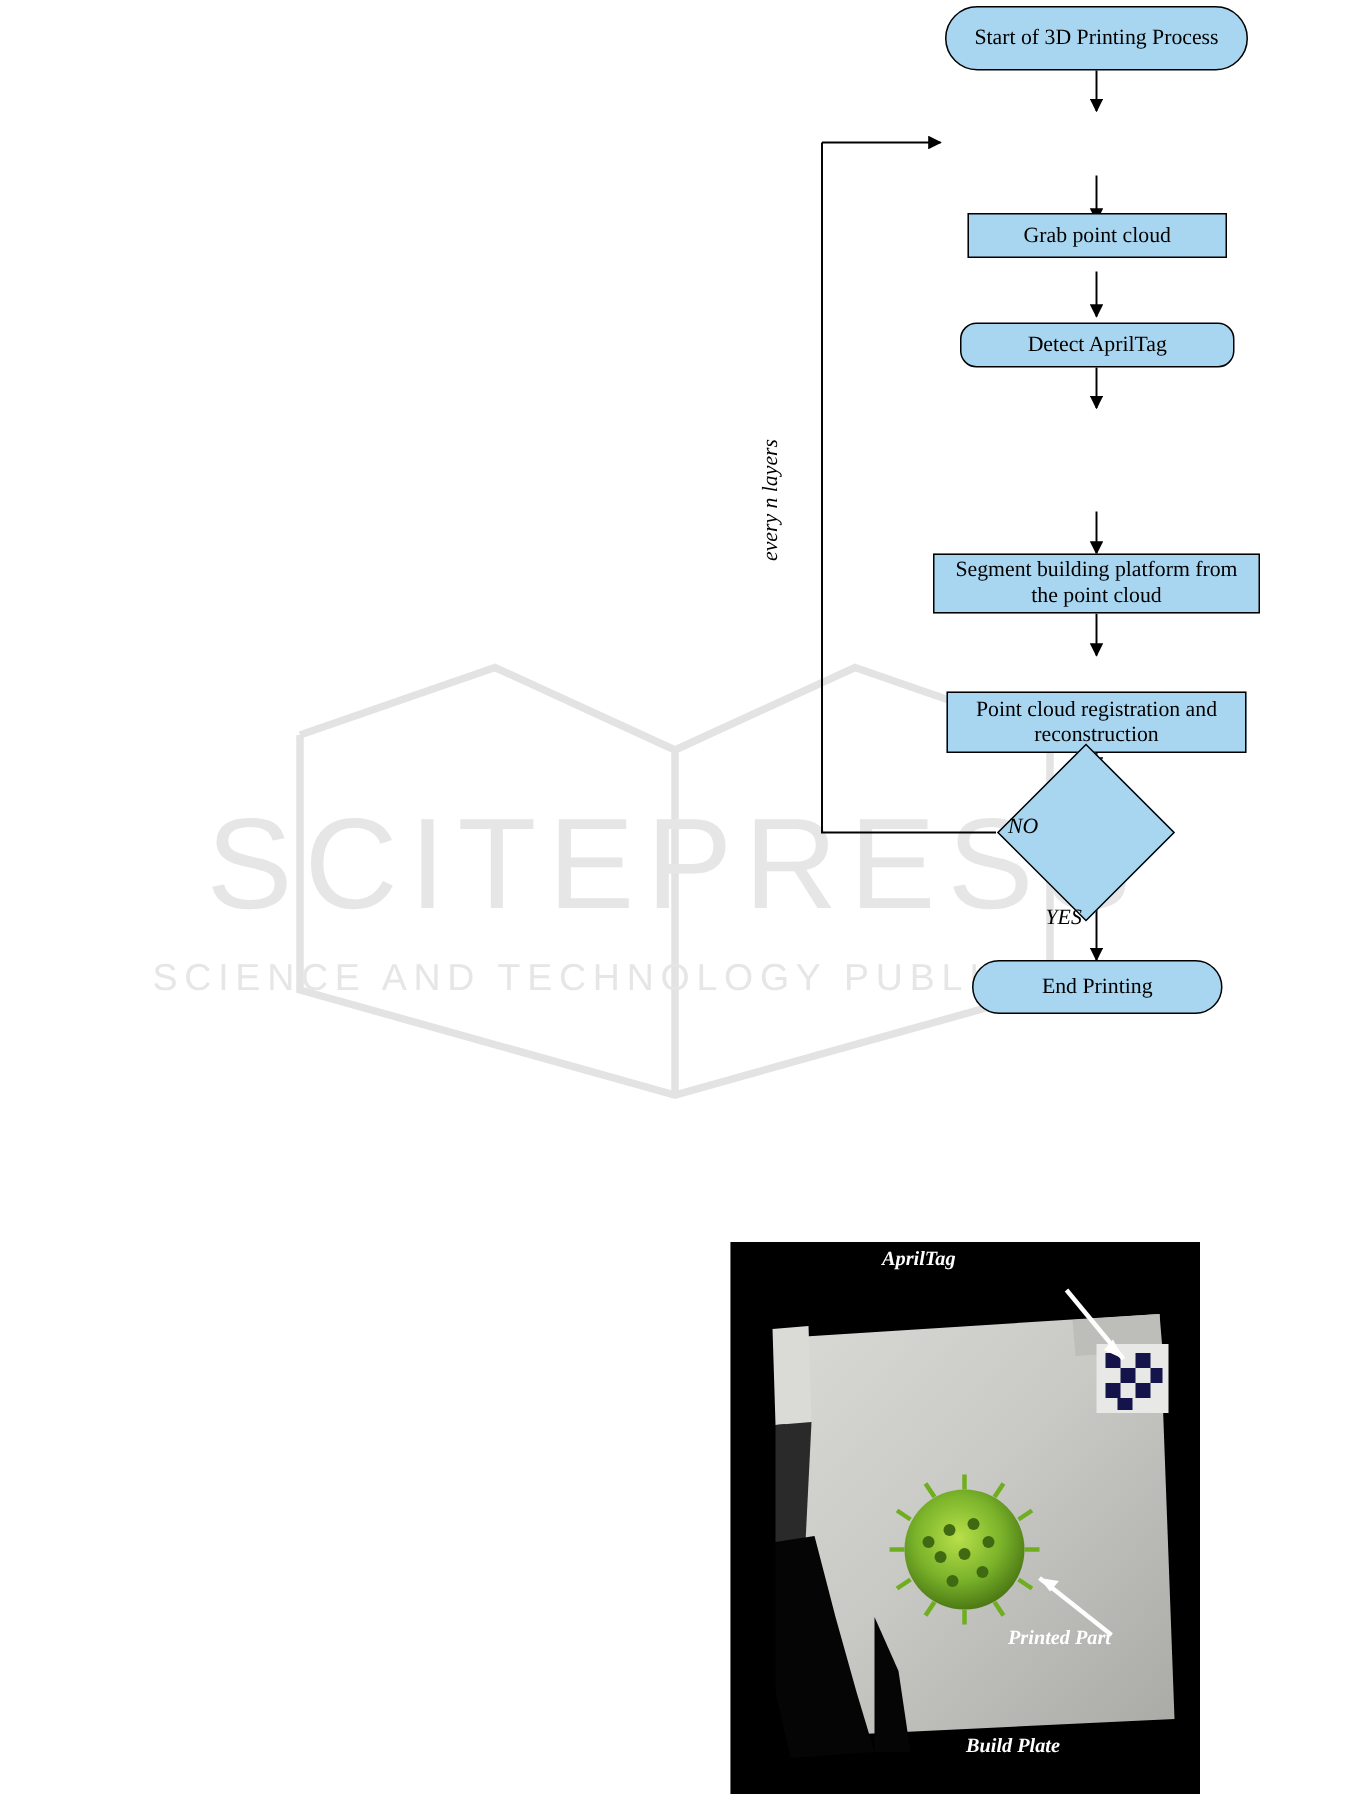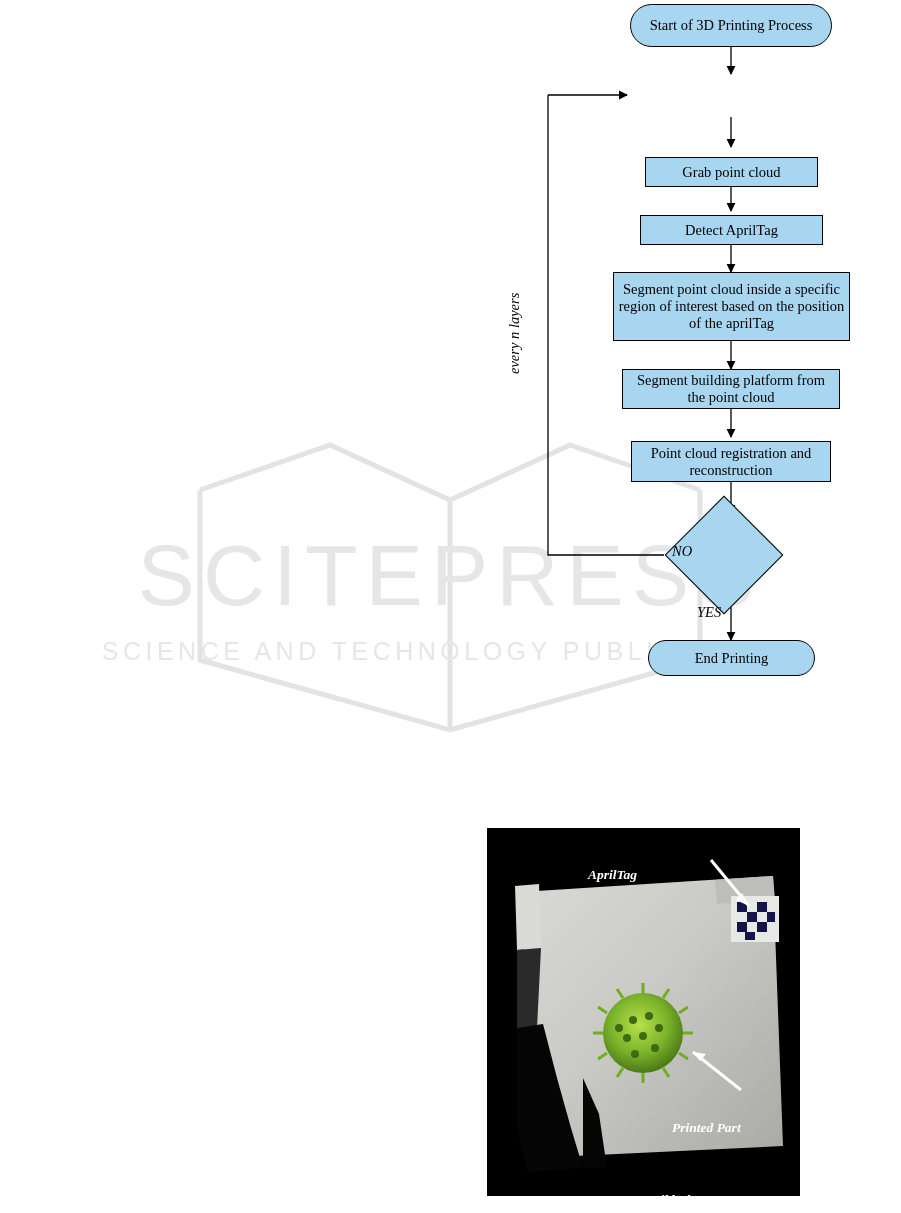--- a/index.html
+++ b/index.html
@@ -90,21 +90,20 @@
     z-index: 3;
     overflow: hidden;
   }
   .photo-label {
     position: absolute;
     color: #ffffff;
     font-size: 13.5px;
     font-weight: bold;
     font-style: italic;
     white-space: nowrap;
-    margin-top: 36px;
   }
 </style>
 </head>
 <body>
 
 <svg id="watermark" viewBox="0 0 901 380">
   <g fill="none" stroke="#e3e3e3" stroke-width="5">
 
     <path d="M200 60 L330 15 L450 70 L570 15 L700 60"></path>
     <path d="M200 60 L200 230 L450 300 L700 230 L700 60"></path>
@@ -139,37 +138,34 @@
     <g stroke="#000" stroke-width="1.3" fill="none" marker-end="url(#arrow)">
       <line x1="548" y1="95" x2="627" y2="95"></line>
     </g>
   </svg>
 
   <div class="node term" style="left:630px; top:4px; width:202px; height:43px;">
     <span>Start of 3D Printing Process</span>
   </div>
 
 
-  <div class="node" style="left:645px; top:157px; width:173px; height:30px;">
+  <div class="node" style="left:645px; top:142px; width:173px; height:30px;">
     <span>Grab point cloud</span>
   </div>
 
-  <div class="node" style="left:640px; top:215px; width:183px; height:30px;">
+  <div class="node" style="left:640px; top:215px; width:183px; height:30px;border-radius:11px;">
     <span>Detect AprilTag</span>
   </div>
 
-  <div class="node" style="left:613px; top:272px; width:237px; height:69px;">
-    <span>Segment point cloud inside a specific region of interest based on the position of the aprilTag</span>
-  </div>
 
   <div class="node" style="left:622px; top:369px; width:218px; height:40px;">
     <span>Segment building platform from the point cloud</span>
   </div>
 
-  <div class="node" style="left:631px; top:441px; width:200px; height:41px;justify-content:center;">
+  <div class="node" style="left:631px; top:461px; width:200px; height:41px;justify-content:center;">
     <span>Point cloud registration and reconstruction</span>
   </div>
 
   <div class="diamond-shape" style="left:682px; top:513px; width:84px; height:84px;"></div>
 
   <div class="node term" style="left:648px; top:640px; width:167px; height:36px;">
     <span>End Printing</span>
   </div>
 
   <div class="edge-label" style="left:624px; top:543px;margin-left:48px;">NO</div>

